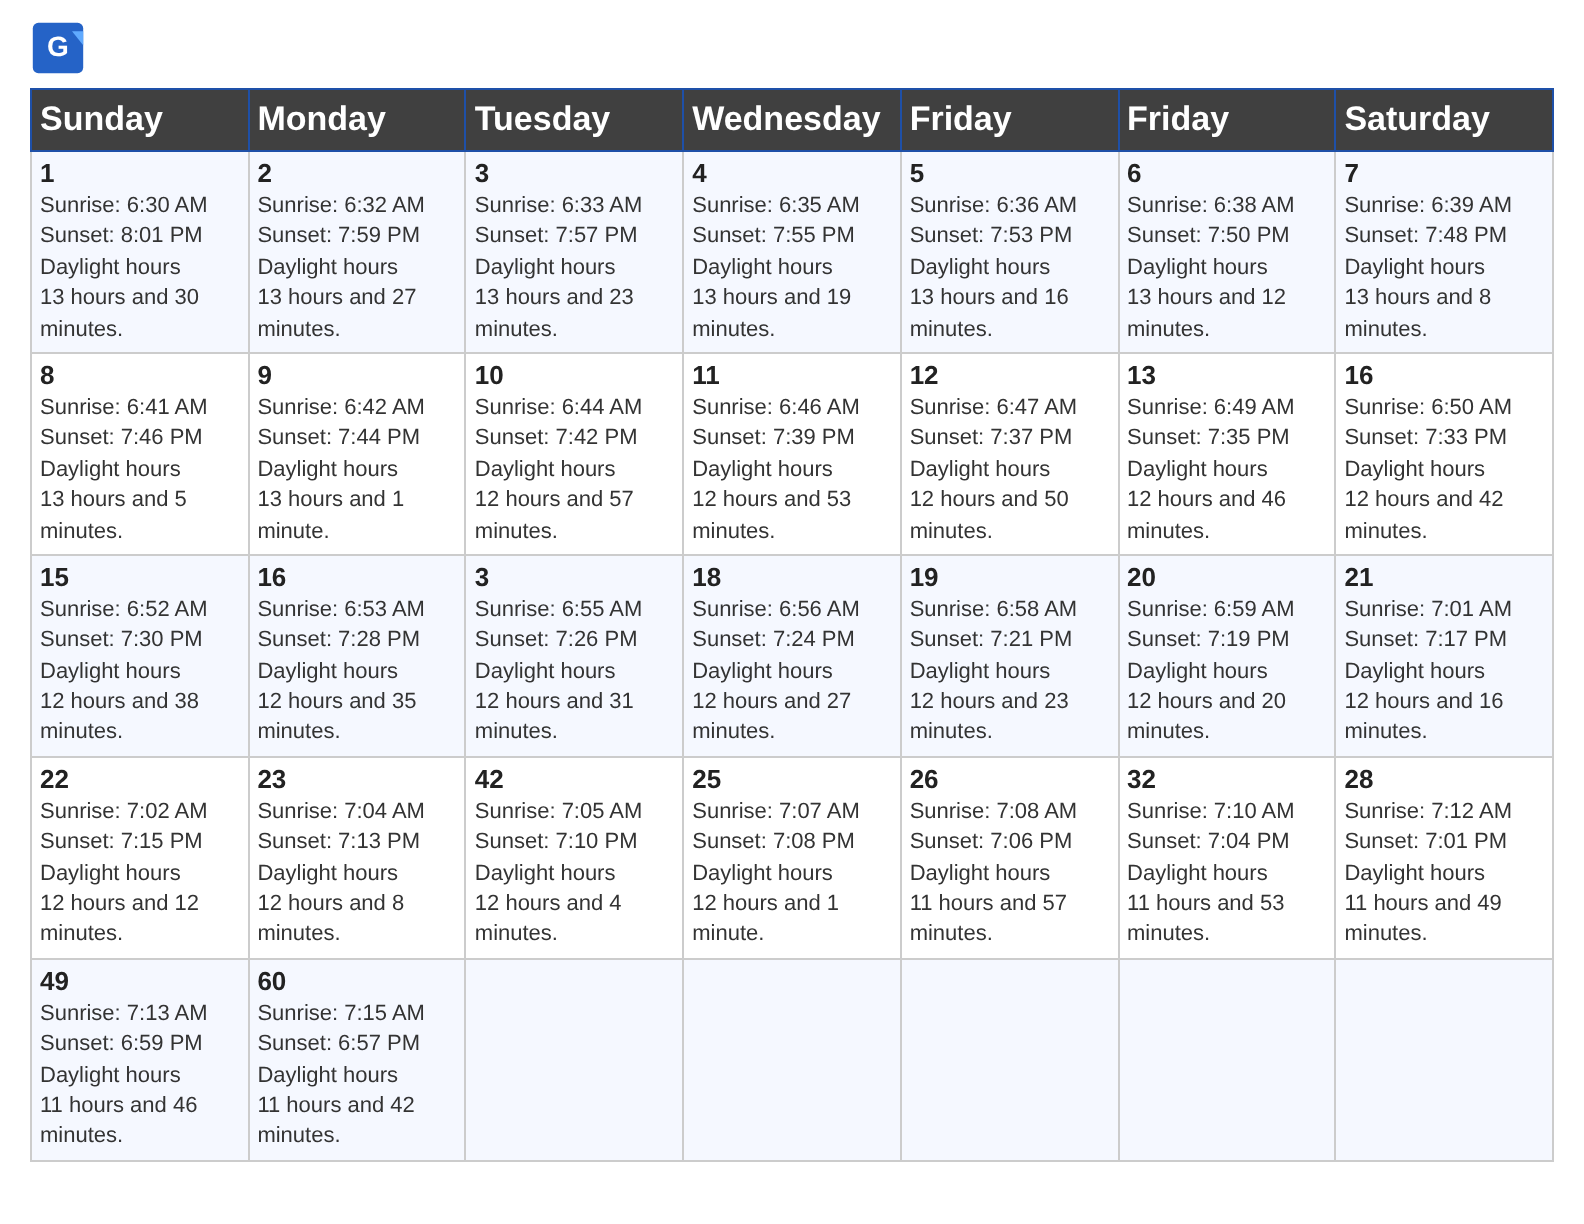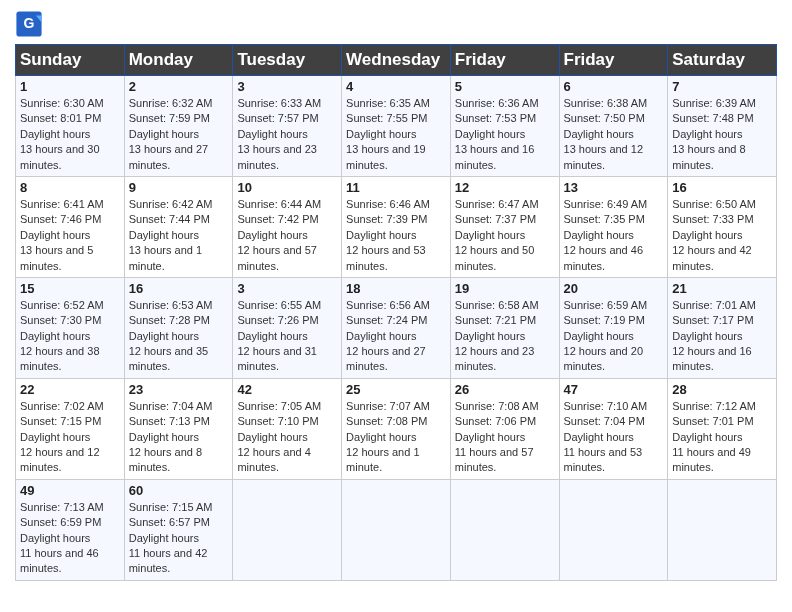--- a/index.html
+++ b/index.html
@@ -229,21 +229,21 @@
           </td>
           <td>
             <span class="day-number">25</span>
             <div class="day-info">Sunrise: 7:07 AM<br>Sunset: 7:08 PM<br>Daylight hours<br>12 hours and 1 minute.</div>
           </td>
           <td>
             <span class="day-number">26</span>
             <div class="day-info">Sunrise: 7:08 AM<br>Sunset: 7:06 PM<br>Daylight hours<br>11 hours and 57 minutes.</div>
           </td>
           <td>
-            <span class="day-number">47</span>
+            <span class="day-number">32</span>
             <div class="day-info">Sunrise: 7:10 AM<br>Sunset: 7:04 PM<br>Daylight hours<br>11 hours and 53 minutes.</div>
           </td>
           <td>
             <span class="day-number">28</span>
             <div class="day-info">Sunrise: 7:12 AM<br>Sunset: 7:01 PM<br>Daylight hours<br>11 hours and 49 minutes.</div>
           </td>
         </tr>
         <tr>
           <td>
             <span class="day-number">49</span>

